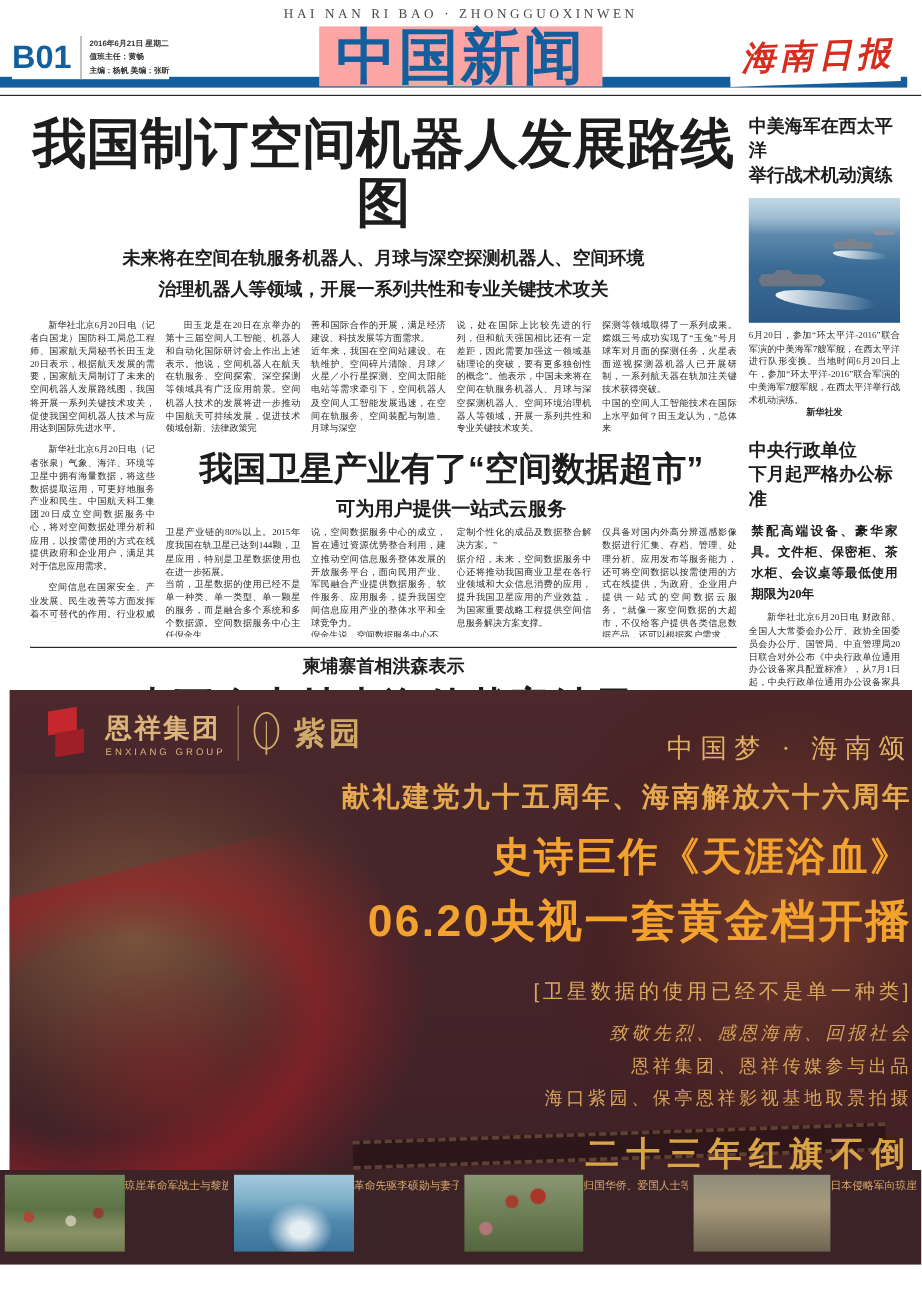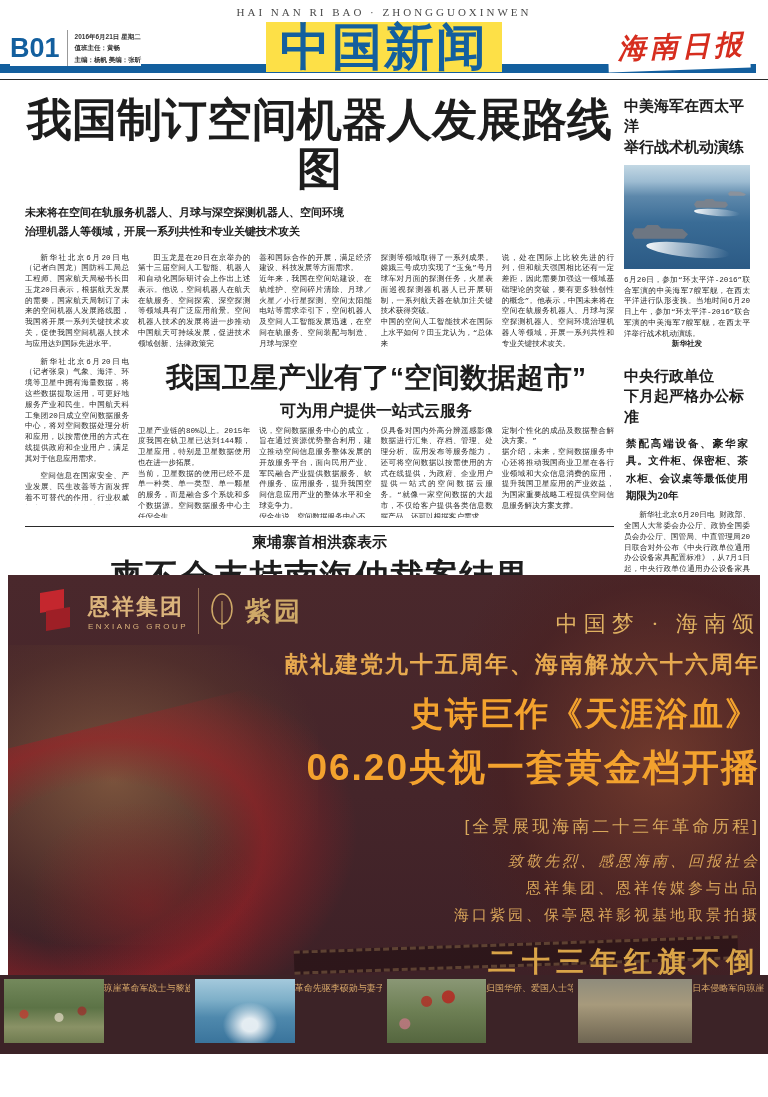--- a/index.html
+++ b/index.html
@@ -16,41 +16,41 @@
     font-size:11px; letter-spacing:3px; color:#4a4a4a; padding-top:6px;
   }
   .bluebar{ position:absolute; left:0; right:12px; top:64px; height:9px; background:#135f9e; }
   .thinrule{ position:absolute; left:0; right:0; top:79px; height:1px; background:#2a2a2a; }
   .mastleft{ position:absolute; left:10px; top:30px; display:flex; align-items:center; gap:7px; background:#fff; }
   .pageno{ color:#135f9e; font-size:27px; font-weight:700; line-height:1; }
   .vline{ width:1px; height:36px; background:#999; }
   .mastinfo{ font-size:6.5px; color:#333; line-height:1.7; font-weight:700; }
   .section-title{
     position:absolute; left:50%; top:22px; transform:translateX(-50%);
-    background:#fde047; padding:0 14px; color:#135f9e;
+    background:#fca5a5; padding:0 14px; color:#135f9e;
     font-size:50px; font-weight:900; letter-spacing:2px; line-height:1; z-index:2;
   }
   .papername{
     position:absolute; right:18px; top:28px; color:#d62d1e; background:#fff; z-index:2;
     font-family:"Liberation Serif", serif; font-style:italic; font-weight:700;
     font-size:28px; letter-spacing:4px; transform:rotate(-2deg); padding:0 4px 4px 10px;
   }
   
   .content{ display:flex; gap:10px; padding:8px 18px 0 25px; height:479px; }
   .mainarea{ flex:1; min-width:0; }
   h1.story1{ font-size:45px; font-weight:900; text-align:center; letter-spacing:0; color:#1d1d1d; line-height:1.08; }
   .deck{
-    margin-top:10px; font-size:11px; font-weight:700;
+    margin-top:10px; text-align:center; font-size:15px; font-weight:700;
     line-height:1.7; white-space:pre-line; color:#1d1d1d;
   }
   .bodyflow{ display:flex; gap:9px; margin-top:12px; align-items:flex-start; }
   .rail{ width:104px; flex:none; height:252px; overflow:hidden; }
   .rail p{ margin-bottom:7px; text-indent:2em; }
   .bodytext, .rail p, .caption, .obody{
-    font-family:Liberation Mono, monospace; font-size:7.6px; line-height:1.42;
+    font-family:Liberation Serif, serif; font-size:7.6px; line-height:1.42;
     color:#2b2b2b; text-align:justify;
   }
   .rightflow{ flex:1; min-width:0; display:flex; flex-direction:column; }
   .colrow{ display:flex; gap:9px; }
   .colrow .bodytext{ flex:1; white-space:pre-line; overflow:hidden; }
   .row1 .bodytext{ height:100px; }
   .ind{ text-indent:2em; }
   .s2head{ text-align:center; margin:6px 0 4px; }
   .s2head h2{ font-size:28px; font-weight:900; color:#1d1d1d; letter-spacing:0; }
   .s2deck{ font-size:16px; font-weight:700; margin-top:4px; color:#1d1d1d; }
@@ -171,36 +171,36 @@
         <div class="rail">
           <p>新华社北京6月20日电（记者白国龙）国防科工局总工程师、国家航天局秘书长田玉龙20日表示，根据航天发展的需要，国家航天局制订了未来的空间机器人发展路线图，我国将开展一系列关键技术攻关，促使我国空间机器人技术与应用达到国际先进水平。</p>
           <p>新华社北京6月20日电（记者张泉）气象、海洋、环境等卫星中拥有海量数据，将这些数据提取运用，可更好地服务产业和民生。中国航天科工集团20日成立空间数据服务中心，将对空间数据处理分析和应用，以按需使用的方式在线提供政府和企业用户，满足其对于信息应用需求。</p>
           <p>空间信息在国家安全、产业发展、民生改善等方面发挥着不可替代的作用。行业权威报告显示，目前全球在轨运行卫星超过1300颗，其中商业卫星占40%，应用服务已达到整个</p>
         </div>
         <div class="rightflow">
           <div class="colrow row1">
             <div class="bodytext ind">田玉龙是在20日在京举办的第十三届空间人工智能、机器人和自动化国际研讨会上作出上述表示。他说，空间机器人在航天在轨服务、空间探索、深空探测等领域具有广泛应用前景。空间机器人技术的发展将进一步推动中国航天可持续发展，促进技术领域创新、法律政策完</div>
             <div class="bodytext">善和国际合作的开展，满足经济建设、科技发展等方面需求。
 近年来，我国在空间站建设、在轨维护、空间碎片清除、月球／火星／小行星探测、空间太阳能电站等需求牵引下，空间机器人及空间人工智能发展迅速，在空间在轨服务、空间装配与制造、月球与深空</div>
+            <div class="bodytext">说，处在国际上比较先进的行列，但和航天强国相比还有一定差距，因此需要加强这一领域基础理论的突破，要有更多独创性的概念”。他表示，中国未来将在空间在轨服务机器人、月球与深空探测机器人、空间环境治理机器人等领域，开展一系列共性和专业关键技术攻关。</div>
             <div class="bodytext">探测等领域取得了一系列成果。嫦娥三号成功实现了“玉兔”号月球车对月面的探测任务，火星表面巡视探测器机器人已开展研制，一系列航天器在轨加注关键技术获得突破。
 中国的空间人工智能技术在国际上水平如何？田玉龙认为，“总体来</div>
-            <div class="bodytext">说，处在国际上比较先进的行列，但和航天强国相比还有一定差距，因此需要加强这一领域基础理论的突破，要有更多独创性的概念”。他表示，中国未来将在空间在轨服务机器人、月球与深空探测机器人、空间环境治理机器人等领域，开展一系列共性和专业关键技术攻关。</div>
           </div>
           <div class="s2head">
             <h2>我国卫星产业有了“空间数据超市”</h2>
             <div class="s2deck">可为用户提供一站式云服务</div>
           </div>
           <div class="colrow row2">
             <div class="bodytext">卫星产业链的80%以上。2015年度我国在轨卫星已达到144颗，卫星应用，特别是卫星数据使用也在进一步拓展。
 当前，卫星数据的使用已经不是单一种类、单一类型、单一颗星的服务，而是融合多个系统和多个数据源。空间数据服务中心主任倪金生</div>
             <div class="bodytext">说，空间数据服务中心的成立，旨在通过资源优势整合利用，建立推动空间信息服务整体发展的开放服务平台，面向民用产业、军民融合产业提供数据服务、软件服务、应用服务，提升我国空间信息应用产业的整体水平和全球竞争力。
 倪金生说，空间数据服务中心不</div>
-            <div class="bodytext">仅具备对国内外高分辨遥感影像数据进行汇集、存档、管理、处理分析、应用发布等服务能力，还可将空间数据以按需使用的方式在线提供，为政府、企业用户提供一站式的空间数据云服务。“就像一家空间数据的大超市，不仅给客户提供各类信息数据产品，还可以根据客户需求，</div>
             <div class="bodytext">定制个性化的成品及数据整合解决方案。”
 据介绍，未来，空间数据服务中心还将推动我国商业卫星在各行业领域和大众信息消费的应用，提升我国卫星应用的产业效益，为国家重要战略工程提供空间信息服务解决方案支撑。</div>
+            <div class="bodytext">仅具备对国内外高分辨遥感影像数据进行汇集、存档、管理、处理分析、应用发布等服务能力，还可将空间数据以按需使用的方式在线提供，为政府、企业用户提供一站式的空间数据云服务。“就像一家空间数据的大超市，不仅给客户提供各类信息数据产品，还可以根据客户需求，</div>
           </div>
         </div>
       </div>
 
       <hr class="mainrule">
 
       <section>
         <div class="kicker">柬埔寨首相洪森表示</div>
         <h2 class="story3">柬不会支持南海仲裁案结果</h2>
         <div class="colrow row3">
@@ -267,21 +267,21 @@
         <line x1="13" y1="30" x2="13" y2="38" stroke="#cfa968" stroke-width="1.5"></line>
       </svg>
       <div class="adlogo2">紫园</div>
     </div>
 
     <div class="adtext">
       <div class="ad-l1">中国梦 · 海南颂</div>
       <div class="ad-l2">献礼建党九十五周年、海南解放六十六周年</div>
       <div class="ad-l3">史诗巨作《天涯浴血》</div>
       <div class="ad-l4">06.20央视一套黄金档开播</div>
-      <div class="ad-l5">[全景展现海南二十三年革命历程]</div>
+      <div class="ad-l5">[卫星数据的使用已经不是单一种类]</div>
       <div class="ad-l6">致敬先烈、感恩海南、回报社会</div>
       <div class="ad-l7">恩祥集团、恩祥传媒参与出品</div>
       <div class="ad-l8">海口紫园、保亭恩祥影视基地取景拍摄</div>
       <div class="ad-l9">二十三年红旗不倒</div>
 
     </div>
   </section>
 
   <section class="strip">
     <div class="cell">

